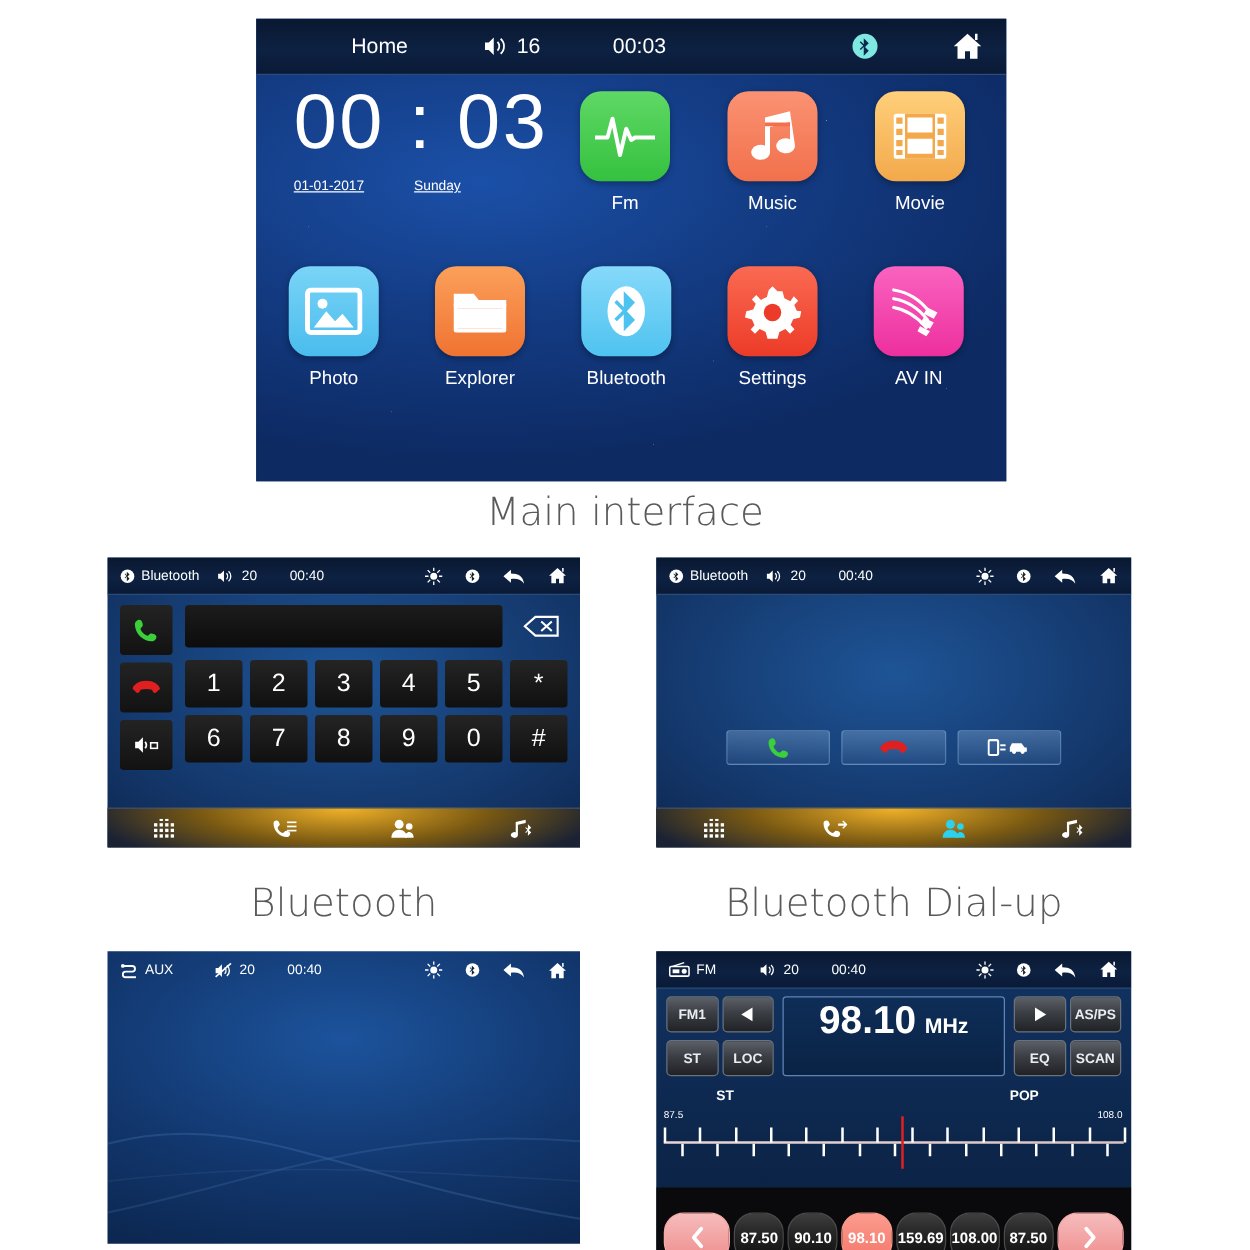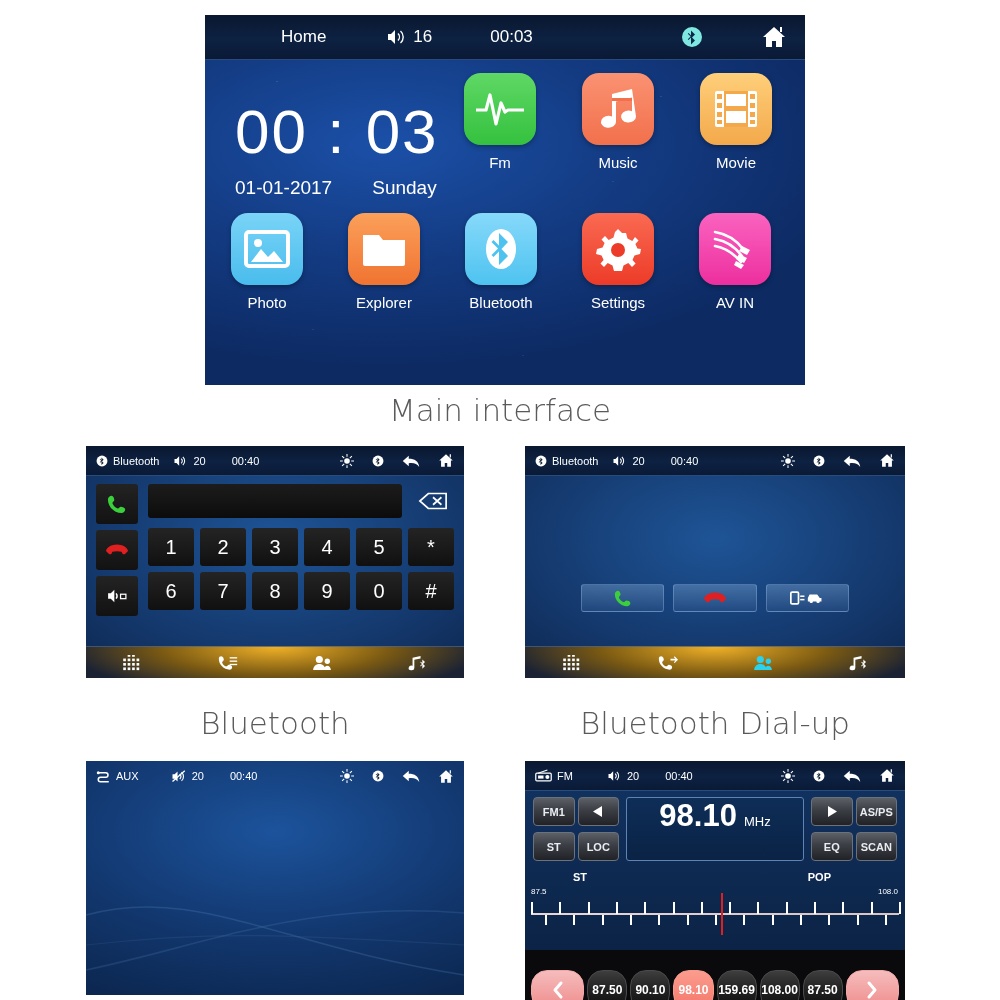--- a/index.html
+++ b/index.html
@@ -43,23 +43,23 @@
 
   
   #main-screen {
     left: 205px; top: 15px; width: 600px; height: 370px;
     background:
       radial-gradient(ellipse 80% 60% at 30% 35%, #1b50a8 0%, #143d86 45%, #0d2a63 100%),
       linear-gradient(180deg,#14418c,#0b2350);
   }
   #main-screen .statusbar { height: 45px; padding: 16px 18px; font-size: 17px; }
 
-  .clock-block { position: absolute; left: 30px; top: 52px; color: #fff; margin-top: 34px; }
+  .clock-block { position: absolute; left: 30px; top: 52px; color: #fff; }
   .clock-time { font-size: 62px; font-weight: 300; letter-spacing: 2px; line-height: 1; }
-  .clock-sub { display: flex; gap: 40px; margin-top: 14px; font-size: 19px; }
+  .clock-sub { display: flex; gap: 40px; margin-top: 14px; font-size: 11px; text-decoration: underline; }
 
   .app-row { position: absolute; display: flex; }
   #row1 { left: 255px; top: 58px; gap: 38px; }
   #row2 { left: 22px; top: 198px; gap: 37px; }
 
   .app { width: 80px; text-align: center; }
   .app-icon {
     width: 72px; height: 72px; border-radius: 17px; margin: 0 auto;
     display: flex; align-items: center; justify-content: center;
     box-shadow: 0 2px 5px rgba(0,0,0,.3);
@@ -157,21 +157,21 @@
     border: 1px solid #6d727a;
     display: flex; align-items: center; justify-content: center;
   }
   .fm-freq {
     flex: 1; height: 64px; border: 1px solid #5e84b5; border-radius: 3px;
     background: linear-gradient(180deg,#0e2d57,#0a2345);
     display: flex; align-items: baseline; justify-content: center; gap: 7px;
     color: #fff;
   }
   .fm-freq-val { font-size: 31px; font-weight: bold; }
-  .fm-freq-unit { font-size: 13px; font-weight: normal; }
+  .fm-freq-unit { font-size: 17px; font-weight: bold; }
 
   .fm-scale { position: absolute; top: 110px; left: 0; right: 0; height: 72px; }
   .fm-scale-lbls { position: relative; height: 16px; color: #fff; font-size: 11px; font-weight: bold; }
   .fm-st { position: absolute; left: 48px; top: 0; }
   .fm-pop { position: absolute; right: 74px; top: 0; }
   .fm-range { position: relative; height: 12px; color: #fff; font-size: 8px; }
   .fm-min { position: absolute; left: 6px; }
   .fm-max { position: absolute; right: 7px; }
   .fm-ruler { position: relative; height: 34px; margin: 0 6px; }
   .fm-axis { position: absolute; top: 14px; left: 0; right: 0; height: 2px;

